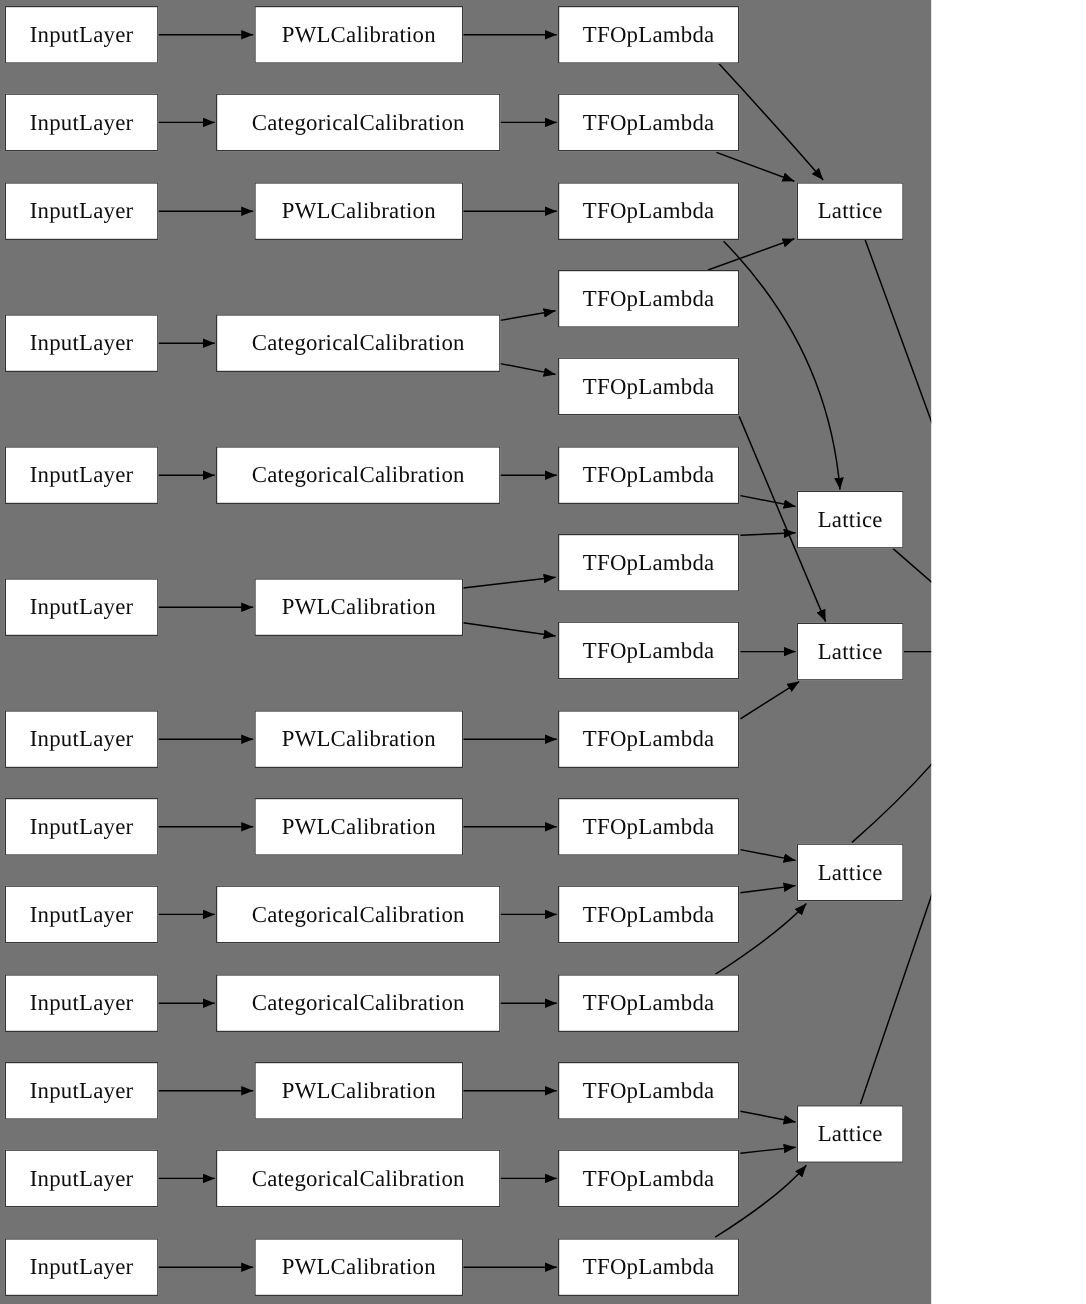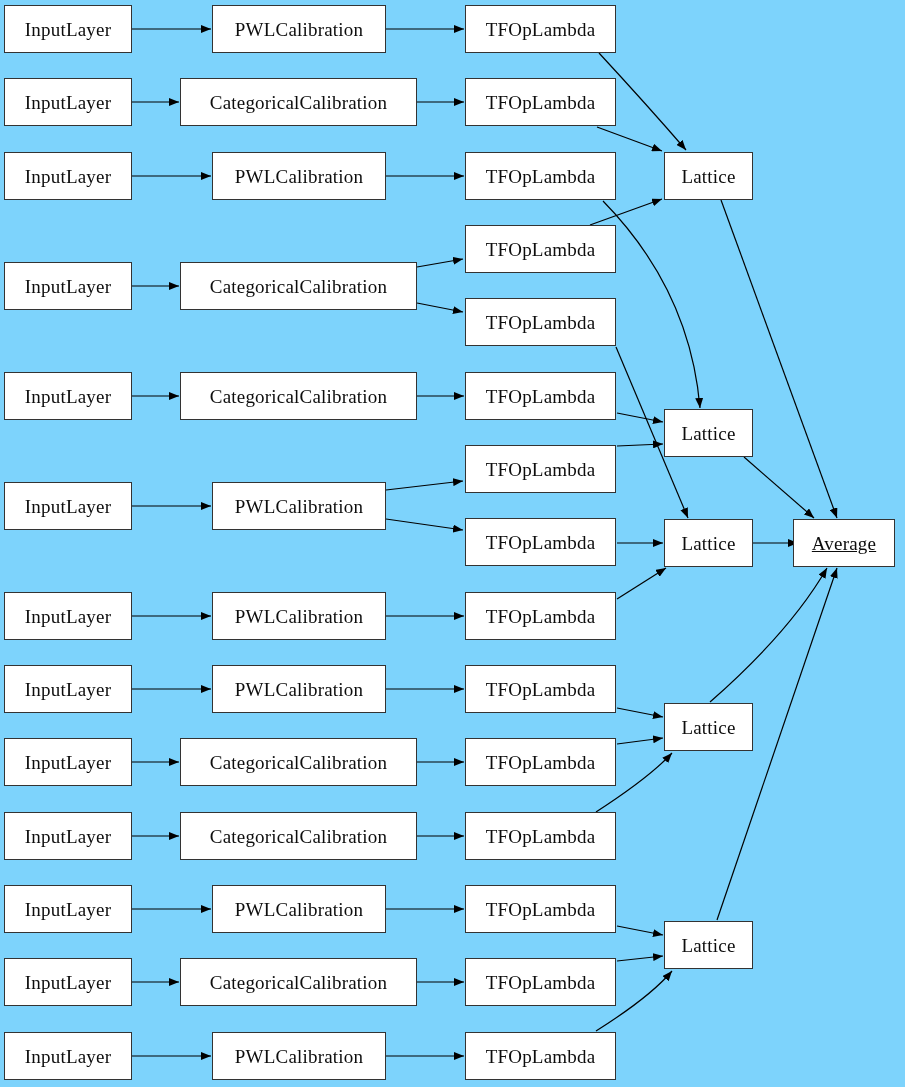--- a/index.html
+++ b/index.html
@@ -3,23 +3,23 @@
 <meta charset="utf-8">
 <style>
   html, body {
     margin: 0;
     padding: 0;
     background: #ffffff;
     font-family: "Liberation Serif", "DejaVu Serif", serif;
   }
   .canvas {
     position: relative;
-    width: 905px;
+    width: 776px;
     height: 1087px;
-    background: #7dd3fc;
+    background: #737373;
     overflow: hidden;
   }
   .edge-layer {
     position: absolute;
     left: 0; top: 0;
     width: 905px; height: 1087px;
   }
   .node {
     position: absolute;
     box-sizing: border-box;

